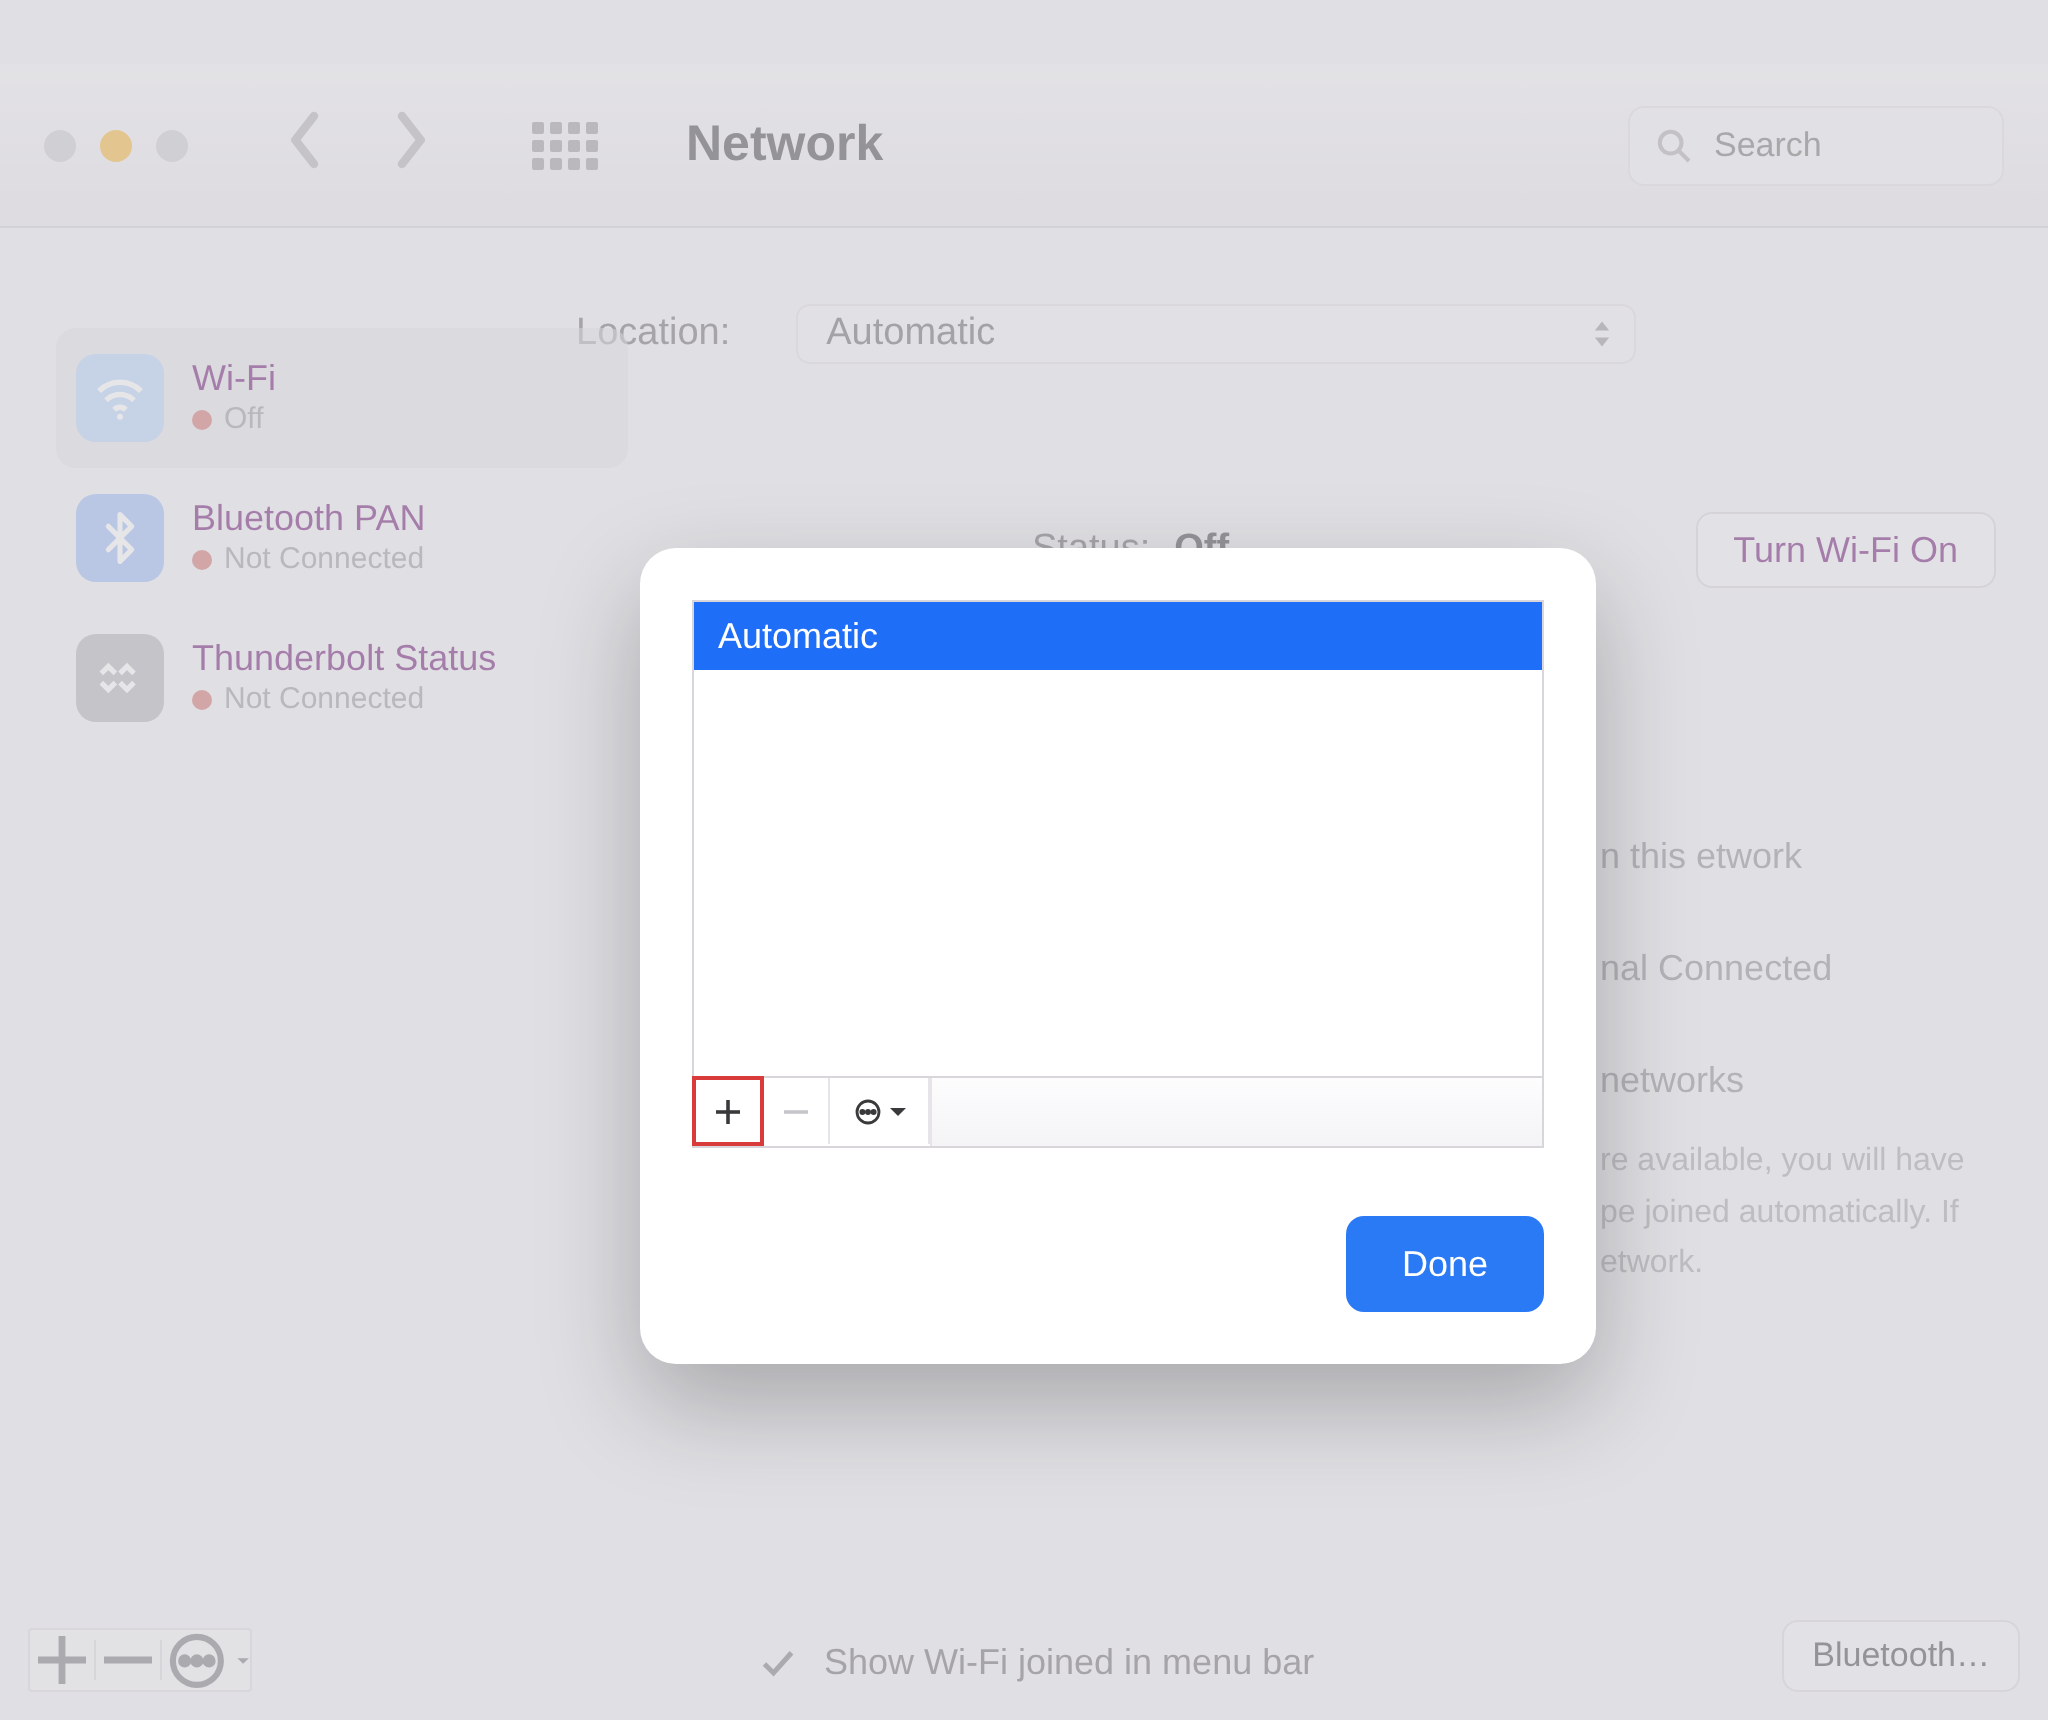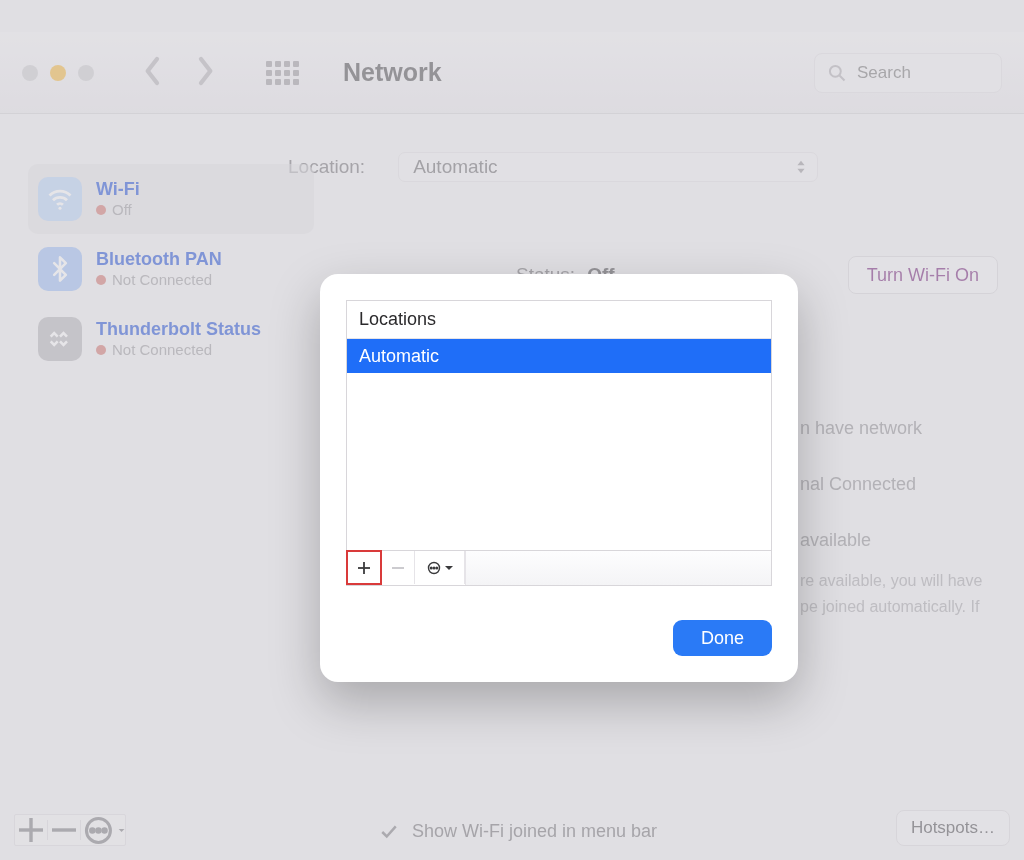--- a/index.html
+++ b/index.html
@@ -37,21 +37,21 @@
   .sidebar { width:328px; padding:50px 14px 0 28px; position:relative; }
   .service-list { display:flex; flex-direction:column; gap:0; }
   .service-item { display:flex; align-items:center; height:70px; border-radius:10px; padding:0 10px; gap:14px;}
   .service-item.selected { background:rgba(220,220,224,0.55); }
   .svc-icon { width:44px; height:44px; border-radius:10px; display:flex; align-items:center; justify-content:center; }
   .svc-icon svg { width:28px; height:28px; color:#fff; }
   .ic-wifi  { background:#b9d4f8; }
   .ic-bt    { background:#9bbdf5; }
   .ic-tbolt { background:#b7b6bb; }
   .svc-txt  { display:flex; flex-direction:column; line-height:1.25; }
-  .svc-name { font-size:18px; color:#1d4ed8; font-weight:700; }
+  .svc-name { font-size:18px; color:#701a75; font-weight:400; }
   .svc-status-line { display:flex; align-items:center; gap:6px; }
   .svc-dot { width:10px; height:10px; border-radius:50%; background:#d2746e; }
   .svc-status { font-size:15px; color:#9c9b9f; }
 
   .main-pane { flex:1; padding:38px 20px 0 8px; color:#5a595d; }
   .location-row { display:flex; align-items:center; gap:33px; margin-left:-48px;}
   .loc-label { font-size:19px; color:#717074; }
   .loc-combo { flex:1; max-width:420px; height:30px; display:flex; align-items:center; justify-content:space-between;
     border:1px solid #e4e2e6; border-radius:7px; padding:0 10px 0 14px; font-size:19px; color:#6b6a6e; background:rgba(255,255,255,0.25);}
   .loc-combo svg { width:12px; height:18px; color:#99989c; }
@@ -93,21 +93,21 @@
   .tb-btn { width:34px; height:33px; display:flex; align-items:center; justify-content:center; border-right:1px solid #e6e4e8; color:#3a3a3c; background:#fff;}
   .tb-btn.more { width:50px; gap:2px;}
   .tb-btn svg { width:16px; height:16px; }
   .tb-btn.more svg.chev { width:10px; height:10px; }
   .tb-btn.highlight { outline:2px solid #d93a3a; outline-offset:-1px; z-index:2; }
   .tb-btn.disabled { color:#c7c6ca; }
   .tb-filler { flex:1; background:linear-gradient(#fdfdfe,#f4f4f6); border-left:1px solid #e6e4e8;}
 
   .modal-footer { display:flex; justify-content:flex-end; padding-top:34px; }
   .done-btn { background:#2a7af6; color:#fff; border:none; border-radius:9px;
-    height:36px; padding:0 28px; font-size:18px; font-weight:500; }
+    height:48px; padding:0 28px; font-size:18px; font-weight:500; }
 </style>
 </head>
 <body>
 
 <div class="toolbar">
   <div class="traffic-lights">
     <div class="traffic-light tl-close"></div>
     <div class="traffic-light tl-min"></div>
     <div class="traffic-light tl-zoom"></div>
   </div>
@@ -217,25 +217,26 @@
     <div class="status-row">
       <span class="status-lbl">Status:</span>
       <span class="status-val">Off</span>
       <button class="wifi-on-btn">Turn Wi-Fi On</button>
     </div>
   </div>
 
 </div>
 
 <div class="bg-hints">
-  <div class="row">n have network</div>
+  <div class="row">n this etwork</div>
   <div class="row" style="margin-top:10px;">nal Connected</div>
-  <div class="row" style="margin-top:10px;">available</div>
+  <div class="row" style="margin-top:10px;">networks</div>
   <div class="small">re available, you will have</div>
   <div class="small">pe joined automatically. If</div>
+  <div class="small">etwork.</div>
 </div>
 
 <div class="bottom-bar-left">
   <div class="bb-btn">
       <svg viewBox="0 0 16 16" stroke="currentColor" stroke-width="1.7">
         <line x1="8" y1="2" x2="8" y2="14"></line>
         <line x1="2" y1="8" x2="14" y2="8"></line>
       </svg>
     </div>
   <div class="bb-div"></div>
@@ -258,27 +259,26 @@
   </div>
 </div>
 
 <div class="bottom-bar-center">
   <svg viewBox="0 0 16 16" fill="none" stroke="currentColor" stroke-width="2.2">
       <polyline points="2,8 6,12 14,3"></polyline>
     </svg>
   <span>Show Wi-Fi joined in menu bar</span>
 </div>
 
-<button class="advanced-btn">Hotspots…</button>
+<button class="advanced-btn">Bluetooth…</button>
 
 <div class="overlay"></div>
 
 <div class="modal">
   <div class="list-box">
-    <div class="list-header">Locations</div>
     <div class="list-body">
       <div class="loc-item sel">Automatic</div>
     </div>
     <div class="list-toolbar">
       <div class="tb-btn highlight">
         <svg viewBox="0 0 16 16" stroke="currentColor" stroke-width="1.8">
             <line x1="8" y1="2" x2="8" y2="14"></line>
             <line x1="2" y1="8" x2="14" y2="8"></line>
           </svg>
       </div>

